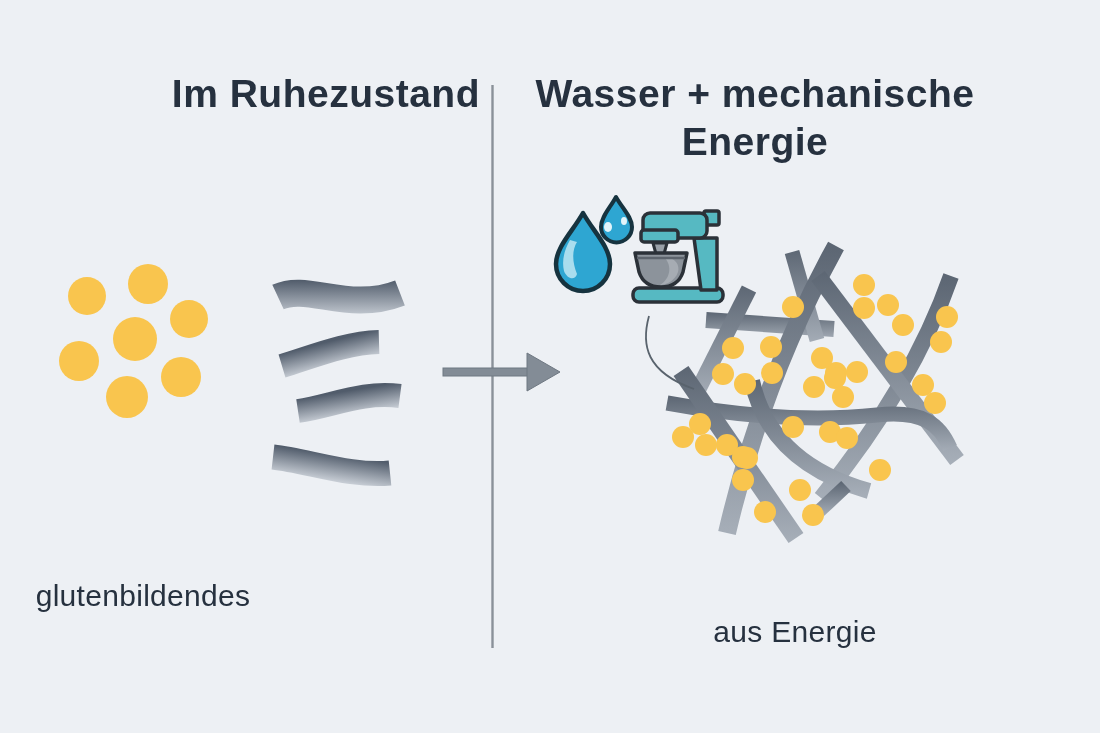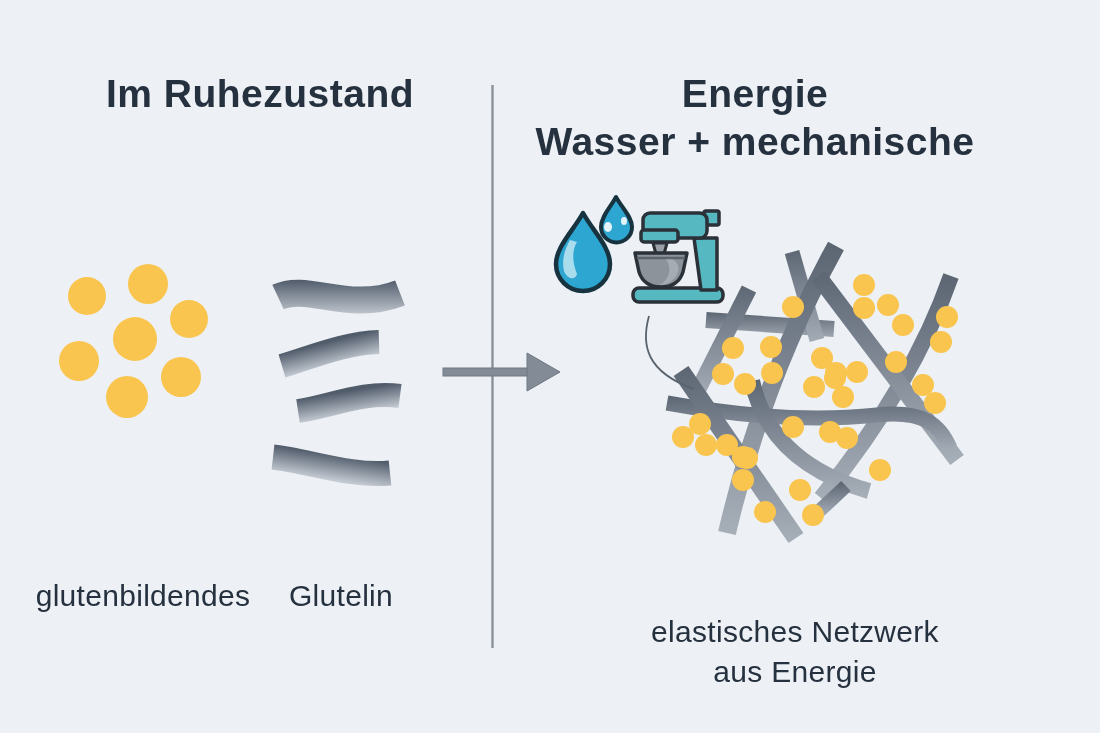--- a/index.html
+++ b/index.html
@@ -7,21 +7,21 @@
   .stage{
     position:relative;
     width:1100px;height:733px;
     background:#EDF0F4;
     overflow:hidden;
   }
   svg.layer{position:absolute;left:0;top:0;width:1100px;height:733px;}
   .txt{position:absolute;color:#26313F;text-align:center;}
   .title{font-size:39px;font-weight:700;line-height:48px;letter-spacing:0.5px;}
   .lbl{font-size:30px;font-weight:400;line-height:40px;letter-spacing:0.3px;margin-top:48px;}
-  .title-left{left:40px;top:70px;width:440px;}
+  .title-left{left:40px;top:70px;width:440px;text-align:right;}
   .title-right{left:520px;top:70px;width:470px;}
   .lbl-prolamin{left:13px;top:528px;width:260px;}
   .lbl-glutelin{left:271px;top:528px;width:140px;}
   .lbl-network{left:595px;top:564px;width:400px;}
 </style>
 </head>
 <body>
 
 <div class="stage">
 
@@ -178,27 +178,25 @@
       <polygon points="653,243 667,243 664,254 656,254" fill="#99A0A8" stroke-width="3"></polygon>
       <path d="M635,253 L687,253 L683,272 Q678,287 661,287 Q644,287 639,272 Z" fill="#8C939B"></path>
       <path d="M664,257 C 676,257 680,266 678,272 C 675,281 666,285 660,285 C 670,279 673,266 664,257 Z" fill="#A6ACB3" stroke="none"></path>
       <line x1="637" y1="258" x2="685" y2="258" stroke="#5D646D" stroke-width="2.5"></line>
     </g>
   </svg>
 
   <div class="txt title title-left">Im Ruhezustand</div>
 
   <div class="txt title title-right">
+    <div>Wasser + mechanische</div>
     <div>Energie</div>
-    <div>Wasser + mechanische</div>
   </div>
 
   <div class="txt lbl lbl-prolamin">
     <div>glutenbildendes</div>
   </div>
 
-  <div class="txt lbl lbl-glutelin">Glutelin</div>
 
   <div class="txt lbl lbl-network">
-    <div>elastisches Netzwerk</div>
     <div>aus Energie</div>
   </div>
 </div>
 
 </body></html>

